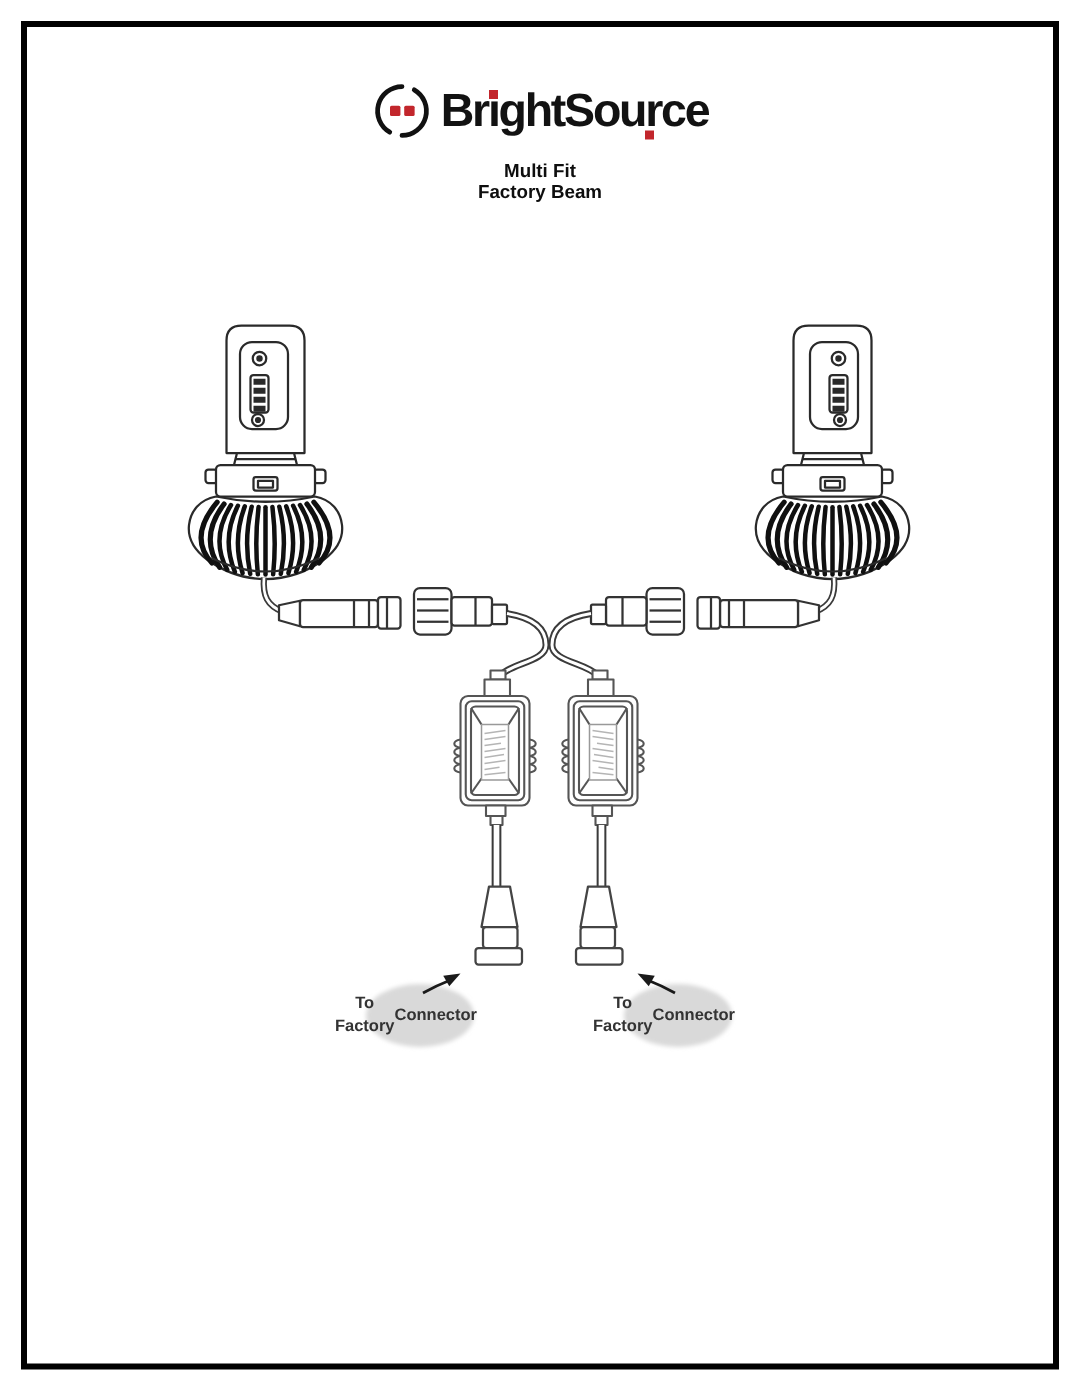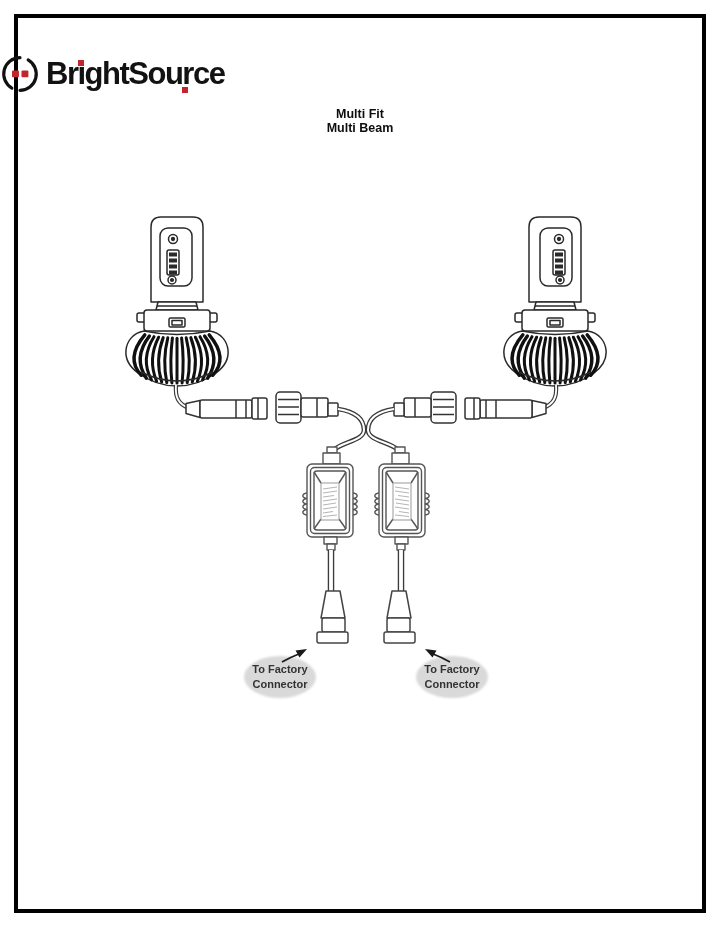--- a/index.html
+++ b/index.html
@@ -1,33 +1,33 @@
 <!DOCTYPE html>
 <html><head>
 <meta charset="utf-8">
 <style>
   html,body{margin:0;padding:0;background:#fff;}
   .page{position:relative;width:720px;height:932px;background:#fff;overflow:hidden;
         font-family:"Liberation Sans","DejaVu Sans",sans-serif;}
   .frame{position:absolute;left:14px;top:14px;width:684px;height:891px;
          border:4px solid #000;background:#fff;}
   .header{position:absolute;left:0;top:0;width:720px;z-index:2;}
-  .logo-row{display:flex;justify-content:flex-start;align-items:center;margin-top:54px;gap:6px;}
+  .logo-row{display:flex;justify-content:center;align-items:center;margin-top:54px;gap:6px;}
   .logo-mark{width:40px;height:40px;flex:0 0 auto;}
   .brand{font-size:31px;font-weight:bold;color:#121212;letter-spacing:-1.5px;white-space:nowrap;}
   .brand span{position:relative;display:inline-block;}
   .red-dot-top::before{content:"";position:absolute;width:6px;height:6px;background:#c2262c;
         top:4px;left:50%;transform:translateX(-50%);}
   .red-dot-bottom::before{content:"";position:absolute;width:6px;height:6px;background:#c2262c;
         bottom:-1px;left:0;}
   .title-block{margin-top:13px;text-align:center;color:#0e0e0e;
         font-size:12.5px;font-weight:bold;line-height:14px;}
   .diagram-svg{position:absolute;left:0;top:0;width:720px;height:932px;z-index:1;}
-  .callout{position:absolute;width:76px;height:40px;z-index:3;display:flex;flex-direction:column;
-        justify-content:center;align-items:center;font-size:11px;font-weight:bold;color:#333;
+  .callout{position:absolute;width:76px;height:40px;z-index:3;display:flex;flex-direction:row;
+        justify-content:flex-end;align-items:center;font-size:11px;font-weight:bold;color:#333;
         line-height:15px;text-align:center;}
   .callout-left{left:242px;top:657px;}
   .callout-right{left:414px;top:657px;}
 </style>
 </head>
 <body>
 
 <div class="page">
   <div class="frame"></div>
 
@@ -36,21 +36,21 @@
       <svg class="logo-mark" viewBox="0 0 38 38">
         <path d="M 19 3.5 A 15.5 15.5 0 0 0 11.25 32.4" fill="none" stroke="#111" stroke-width="3" stroke-linecap="round"></path>
         <path d="M 19 34.5 A 15.5 15.5 0 0 0 26.75 5.6" fill="none" stroke="#111" stroke-width="3" stroke-linecap="round"></path>
         <rect x="11.4" y="15.6" width="6.6" height="6.6" rx="1" fill="#c2262c"></rect>
         <rect x="20.4" y="15.6" width="6.6" height="6.6" rx="1" fill="#c2262c"></rect>
       </svg>
       <div class="brand"><span>Br</span><span class="red-dot-top">ı</span><span>ght</span><span>Sou</span><span class="red-dot-bottom">r</span><span>ce</span></div>
     </div>
     <div class="title-block">
       <div>Multi Fit</div>
-      <div>Multi Beam</div>
+      <div>Factory Beam</div>
     </div>
   </div>
 
   <svg class="diagram-svg" viewBox="0 0 720 932">
     <defs>
       <filter id="soft" x="-20%" y="-20%" width="140%" height="140%">
         <feGaussianBlur stdDeviation="1.3"></feGaussianBlur>
       </filter>
 
       <g id="assembly" stroke-linejoin="round">

